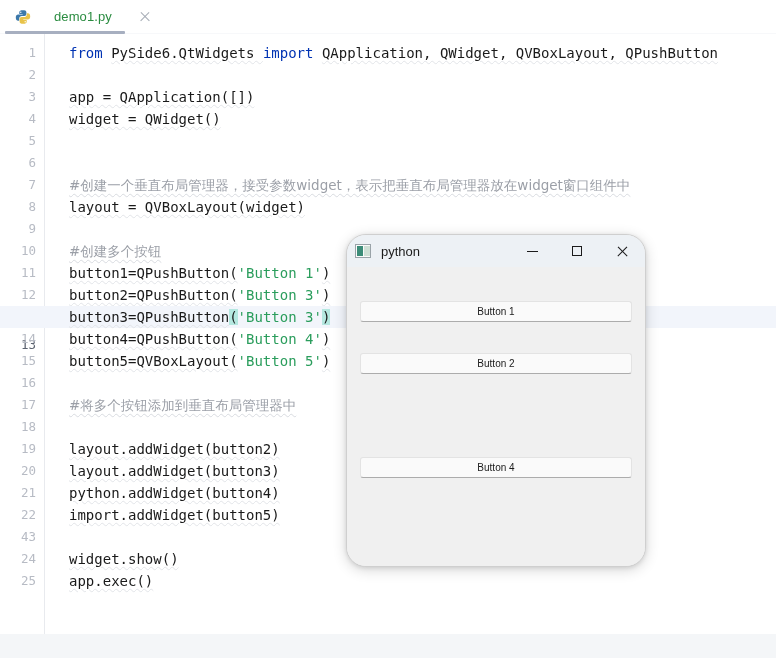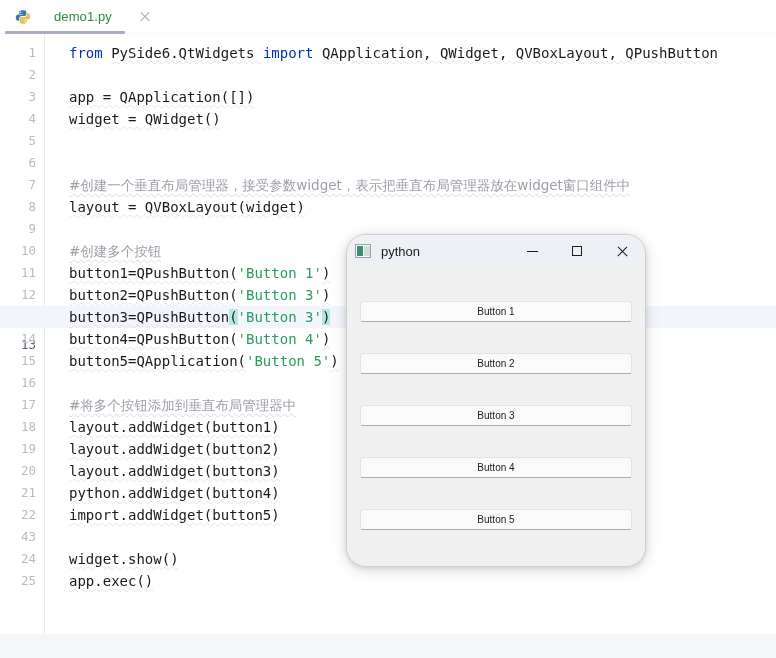--- a/index.html
+++ b/index.html
@@ -327,33 +327,32 @@
         <div class="row active-line" style="top: 272px;">
           <span class="lnum active">13</span>
           <span class="code"><span class="wavy-lite">button3=QPushButton</span><span class="brk">(</span><span class="str">'Button 3'</span><span class="brk">)</span></span>
         </div>
         <div class="row" style="top: 294px;">
           <span class="lnum">14</span>
           <span class="code"><span class="wavy-lite">button4=QPushButton(</span><span class="str">'Button 4'</span><span class="wavy-lite">)</span></span>
         </div>
         <div class="row" style="top: 316px;">
           <span class="lnum">15</span>
-          <span class="code"><span class="wavy-lite">button5=QApplication(</span><span class="str">'Button 5'</span><span class="wavy-lite">)</span></span>
+          <span class="code"><span class="wavy-lite">button5=QVBoxLayout(</span><span class="str">'Button 5'</span><span class="wavy-lite">)</span></span>
         </div>
         <div class="row" style="top: 338px;">
           <span class="lnum">16</span>
           <span class="code"></span>
         </div>
         <div class="row" style="top: 360px;">
           <span class="lnum">17</span>
           <span class="code"><span class="cmt">#将多个按钮添加到垂直布局管理器中</span></span>
         </div>
         <div class="row" style="top: 382px;">
           <span class="lnum">18</span>
-          <span class="code"><span class="wavy-lite">layout.addWidget(button1)</span></span>
         </div>
         <div class="row" style="top: 404px;">
           <span class="lnum">19</span>
           <span class="code"><span class="wavy-lite">layout.addWidget(button2)</span></span>
         </div>
         <div class="row" style="top: 426px;">
           <span class="lnum">20</span>
           <span class="code"><span class="wavy-lite">layout.addWidget(button3)</span></span>
         </div>
         <div class="row" style="top: 448px;">
@@ -390,19 +389,17 @@
       <span class="qt-title">python</span>
       <span class="qt-ctrls">
         <span class="qt-btn qt-min"></span>
         <span class="qt-btn qt-max"></span>
         <span class="qt-btn qt-close"></span>
       </span>
     </div>
     <div class="qt-body" id="qt-body">
         <div class="qt-button" style="top: 34px;">Button 1</div>
         <div class="qt-button" style="top: 86px;">Button 2</div>
-        <div class="qt-button" style="top: 138px;">Button 3</div>
         <div class="qt-button" style="top: 190px;">Button 4</div>
-        <div class="qt-button" style="top: 242px;">Button 5</div>
       </div>
   </div>
 
 </div>
 
 </body></html>

